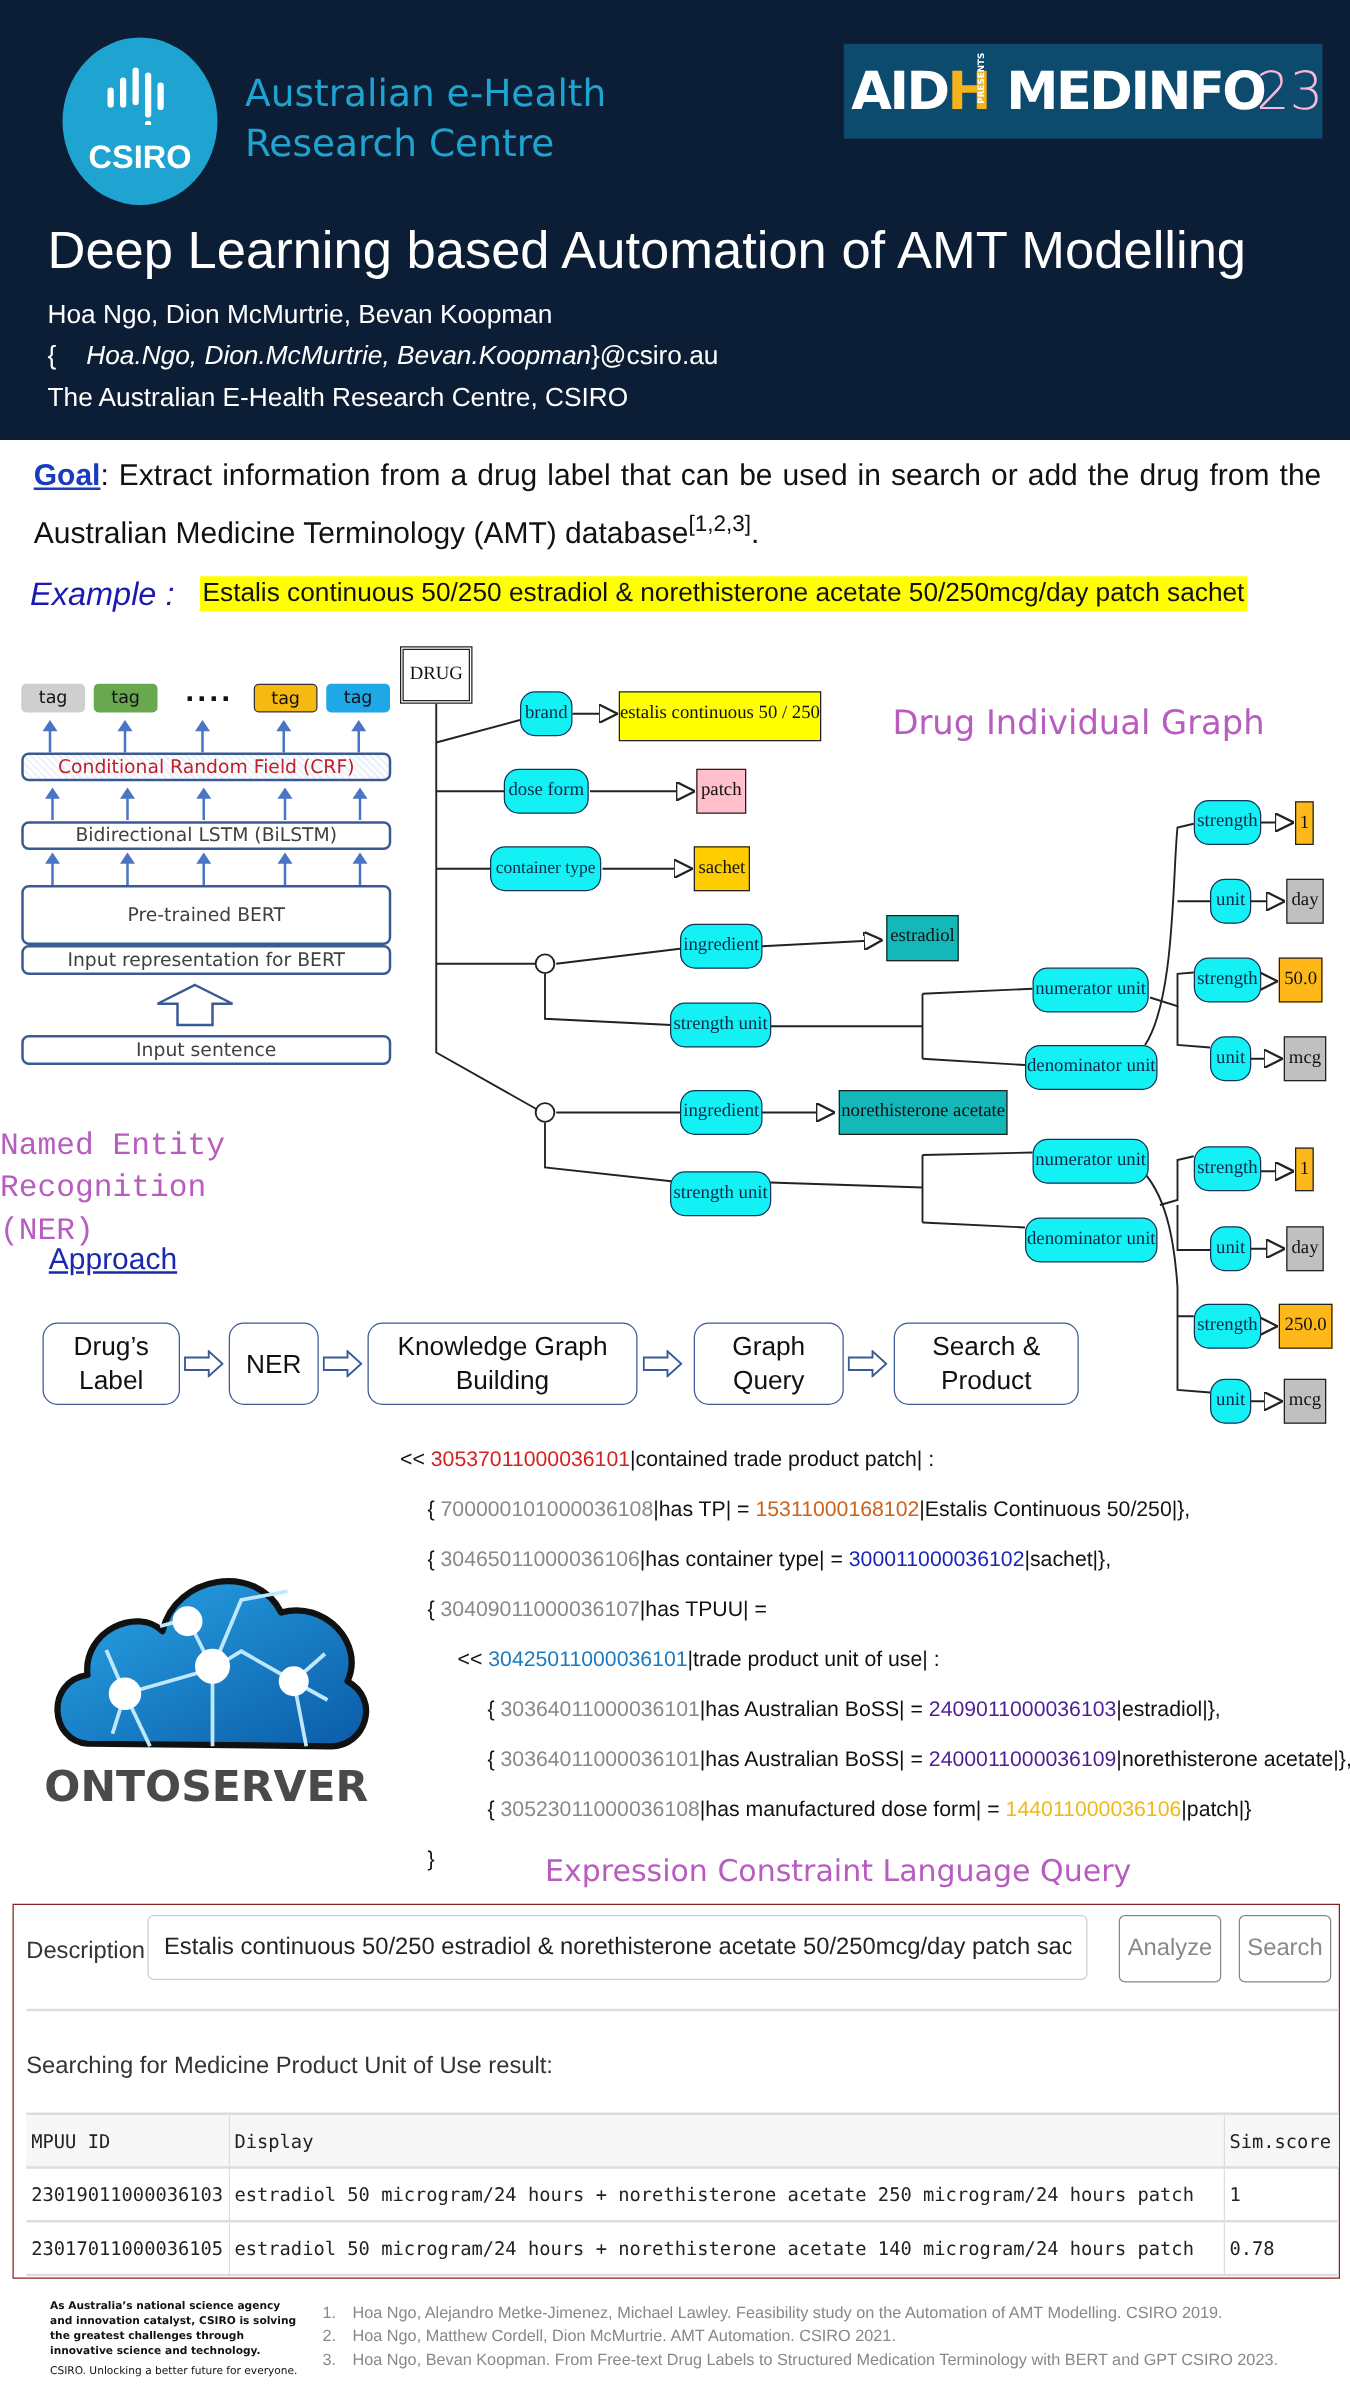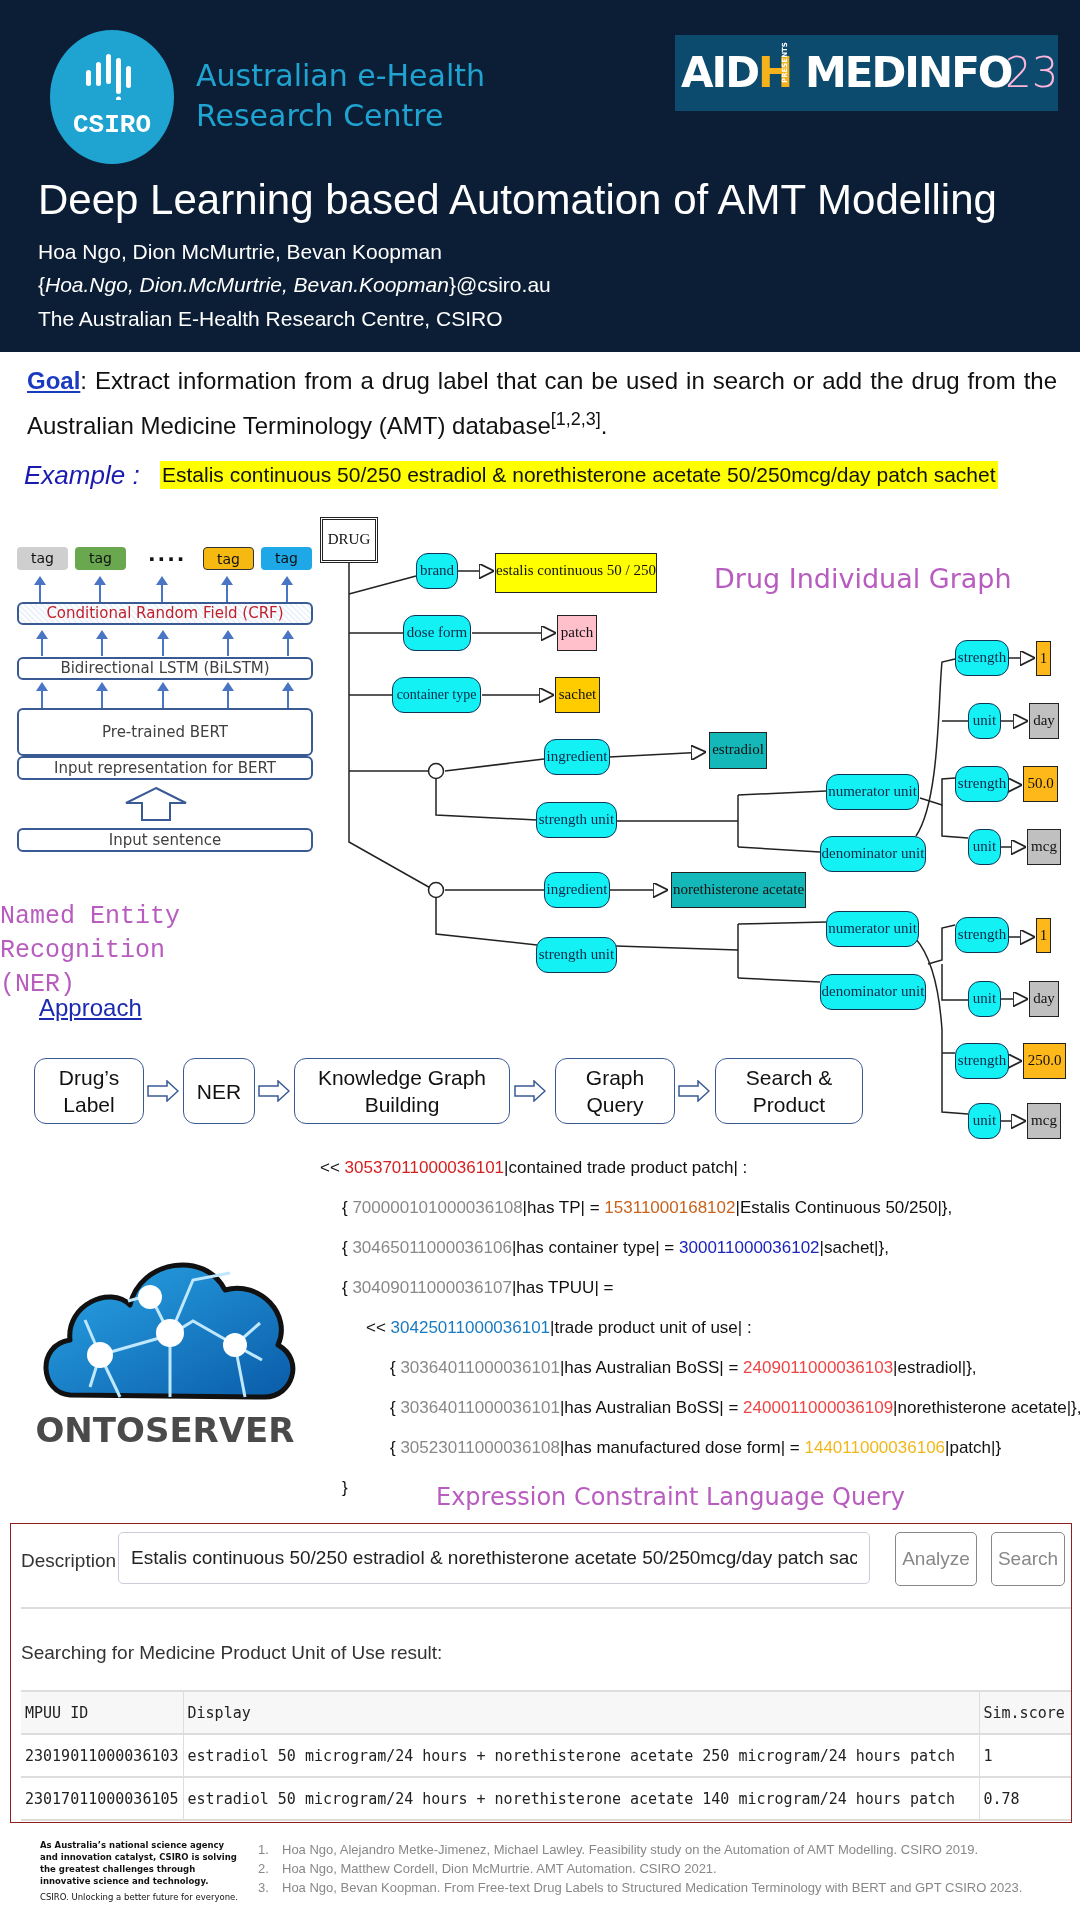--- a/index.html
+++ b/index.html
@@ -3,31 +3,31 @@
 <meta charset="utf-8">
 <style>
   * { box-sizing: border-box; margin: 0; padding: 0; }
   body { width: 1080px; height: 1919px; background: #ffffff; font-family: "DejaVu Sans", sans-serif; position: relative; overflow: hidden; }
   .abs { position: absolute; }
 
   
   #header { position: absolute; left: 0; top: 0; width: 1080px; height: 352px; background: #0c1e35; }
   #csiro-logo { position: absolute; left: 50px; top: 30px; width: 124px; height: 134px; border-radius: 50%; background: #1fa4d1; }
   #csiro-logo .bars { position: absolute; left: 30px; top: 22px; width: 64px; height: 48px; }
-  #csiro-logo .word { position: absolute; left: 0; width: 124px; top: 80px; text-align: center; color: #fff; font-weight: bold; font-size: 26px; font-family: Liberation Mono, monospace; }
+  #csiro-logo .word { position: absolute; left: 0; width: 124px; top: 80px; text-align: center; color: #fff; font-weight: bold; font-size: 26px; font-family: Liberation Sans, sans-serif; }
   #aehrc { position: absolute; left: 196px; top: 56px; color: #1fa4d1; font-size: 30px; line-height: 40px; font-family: "DejaVu Sans", sans-serif; }
   #medinfo { position: absolute; left: 675px; top: 35px; width: 383px; height: 76px; background: #0c4a6e; color: #fff; font-family: "DejaVu Sans", sans-serif; }
   #medinfo .aidh { position: absolute; left: 6px; top: 13px; font-size: 42px; font-weight: bold; letter-spacing: -2px; }
   #medinfo .aidh .plus { color: #f6b21a; }
   #medinfo .presents { position: absolute; left: 106px; top: 48px; font-size: 7px; transform: rotate(-90deg); transform-origin: left top; font-weight: bold; }
   #medinfo .med { position: absolute; left: 130px; top: 13px; font-size: 42px; font-weight: bold; letter-spacing: -2px; }
   #medinfo .yr { position: absolute; left: 330px; top: 13px; font-size: 42px; font-weight: 200; color: #fbb6d9; }
   #title { position: absolute; left: 38px; top: 176px; color: #fff; font-size: 42px; font-family: "Liberation Sans", sans-serif; }
   .hline { position: absolute; left: 38px; color: #fff; font-size: 21px; font-family: "Liberation Sans", sans-serif; }
-  .hline i { font-style: italic; }
+  .hline i { font-style: italic; margin-left: 24px; }
 
   
   #goal { position: absolute; left: 27px; top: 362px; width: 1030px; font-size: 24px; line-height: 38px; color: #111; font-family: "Liberation Sans", sans-serif; text-align: justify; }
   #goal .goal-lbl { color: #1a3ac0; font-weight: bold; text-decoration: underline; }
   #goal sup { font-size: 18px; }
   #example-lbl { position: absolute; left: 24px; top: 460px; font-size: 26px; color: #1a1ab0; font-style: italic; font-family: "Liberation Sans", sans-serif; }
   #example-text { position: absolute; left: 160px; top: 461px; background: #ffff00; padding: 2px 2px; font-size: 21px; color: #111; font-family: "Liberation Sans", sans-serif; }
 
   
   .tag { position: absolute; top: 547px; width: 51px; height: 23px; border-radius: 4px; text-align: center; font-size: 14px; line-height: 23px; color: #111; }
@@ -45,21 +45,21 @@
   .step-arrow { position: absolute; top: 1080px; width: 32px; height: 22px; }
 
   
   #ecl { position: absolute; left: 320px; top: 1158px; font-family: "Liberation Sans", sans-serif; font-size: 17px; color: #111; }
   .ecl-line { position: absolute; white-space: nowrap; }
   .gray { color: #888; }
   .red { color: #d42020; }
   .orange { color: #c9621c; }
   .navy { color: #1a24b8; }
   .blue { color: #1a7ac0; }
-  .green { color: #ef4444; margin-top: 24px; }
+  .green { color: #4c1d95; margin-top: 24px; }
   .gold { color: #f0b81a; }
   #ecl-title { position: absolute; left: 436px; top: 1483px; font-size: 24px; color: #b85cc0; font-family: "DejaVu Sans", sans-serif; }
 
   
   #onto { position: absolute; left: 30px; top: 1225px; width: 270px; height: 230px; }
   #onto-word { position: absolute; left: 0; width: 330px; top: 1410px; text-align: center; font-size: 34px; font-weight: bold; color: #4a4a4a; font-family: "DejaVu Sans", sans-serif; letter-spacing: 0px; }
 
   
   #panel { position: absolute; left: 10px; top: 1523px; width: 1062px; height: 300px; border: 1.5px solid #8b2020; background: #fff; }
   #desc-lbl { position: absolute; left: 10px; top: 26px; font-size: 19px; color: #333; font-family: "Liberation Sans", sans-serif; }

